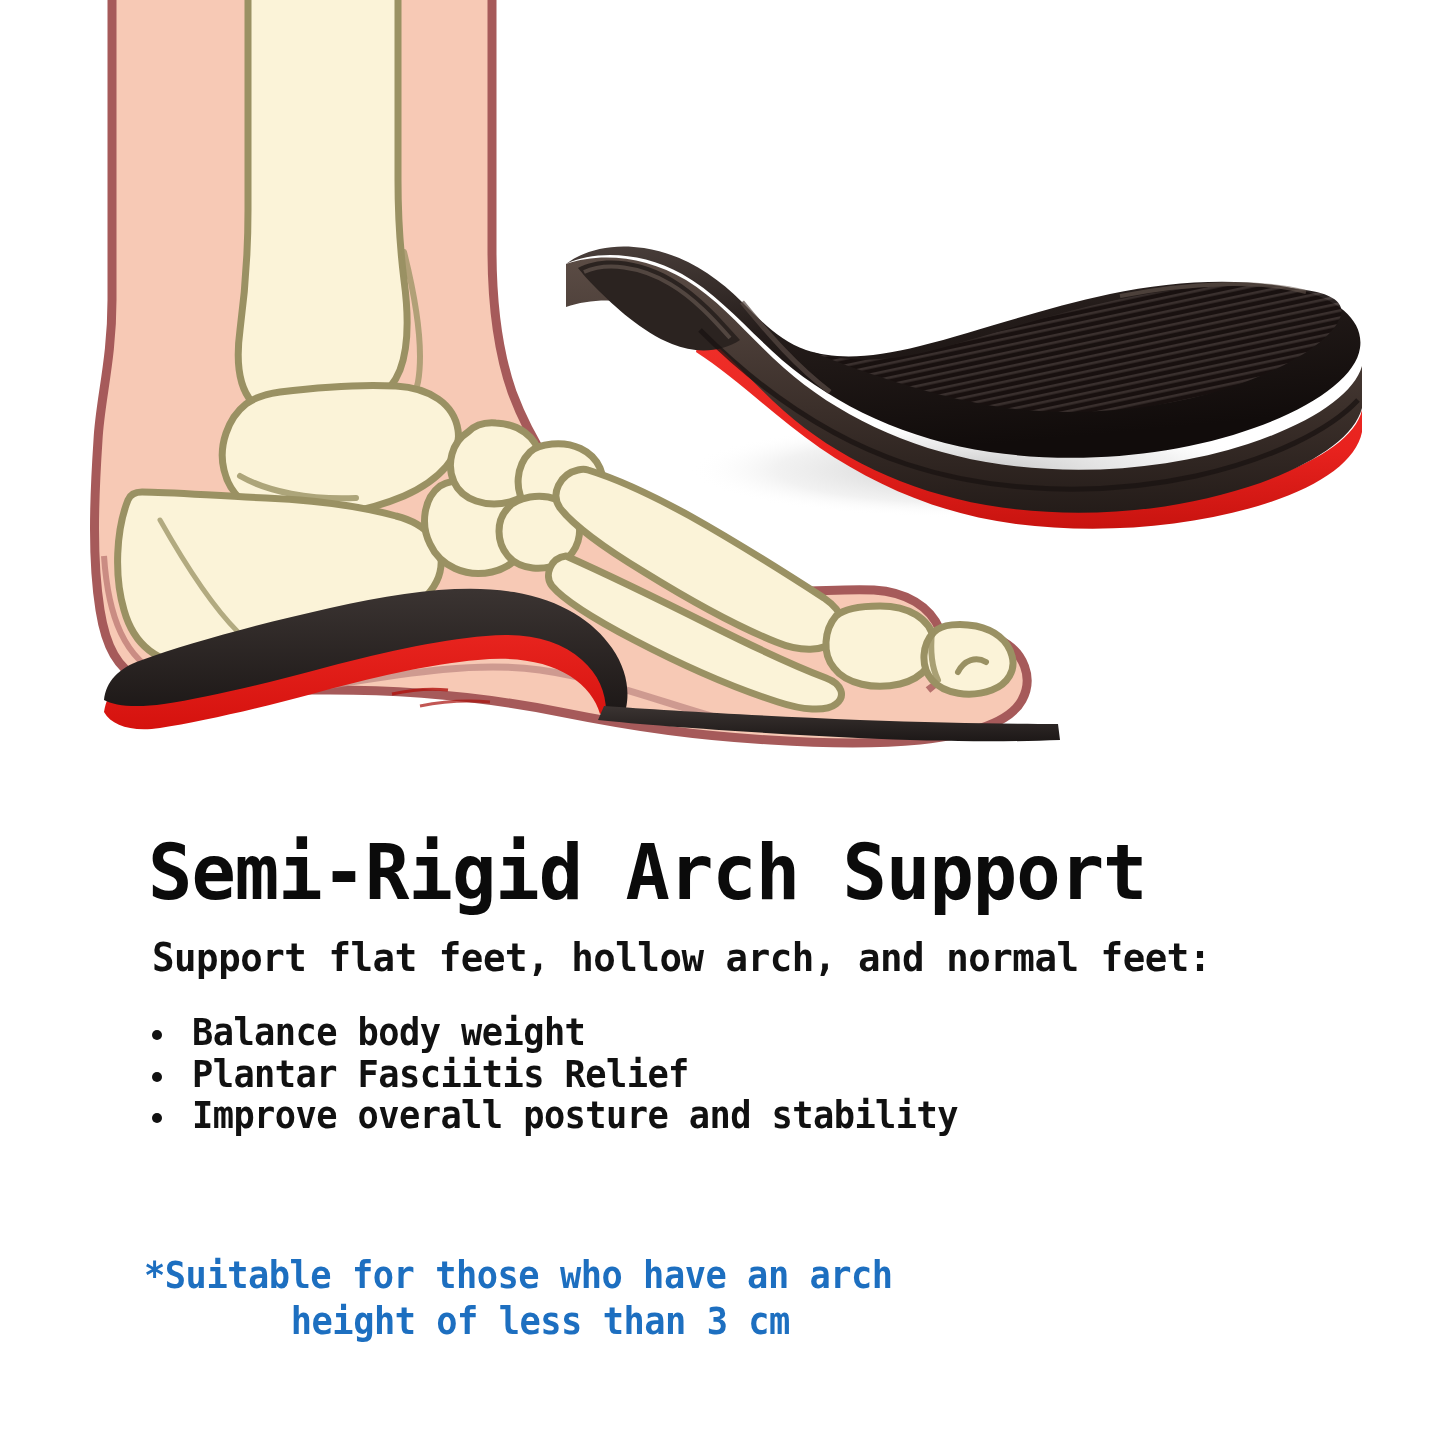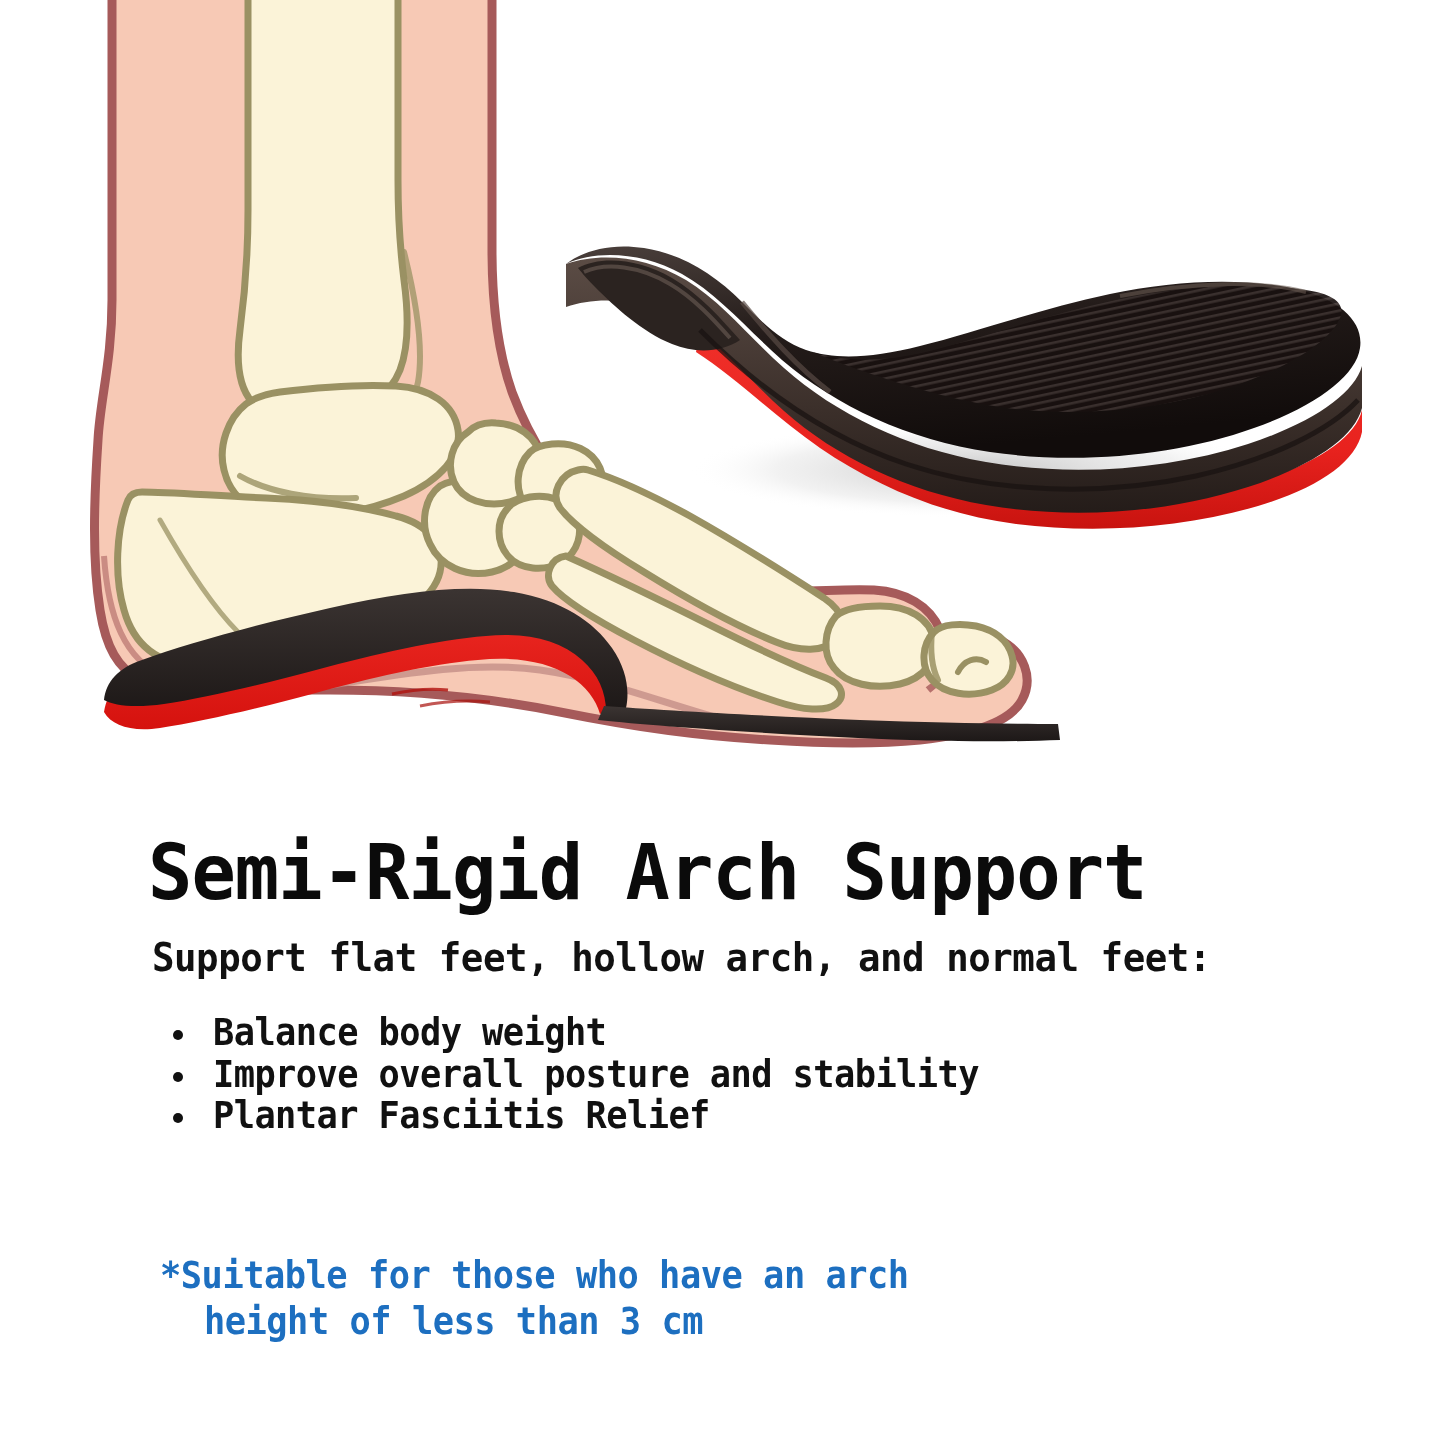--- a/index.html
+++ b/index.html
@@ -71,21 +71,21 @@
     line-height: 1.0;
     letter-spacing: -0.5px;
     color: #111111;
     white-space: nowrap;
     transform: scaleX(0.96);
     transform-origin: left center;
   }
 
   .benefits {
     position: absolute;
-    left: 170px;
+    left: 149px;
     top: 212px;
     margin: 0;
     padding: 0;
     list-style: none;
   }
   .benefits li {
     position: relative;
     padding-left: 43px;
     font-family: "DejaVu Sans Mono", monospace;
     font-weight: bold;
@@ -105,29 +105,30 @@
     background: #111111;
   }
   .benefits li .benefit-text {
     display: inline-block;
     transform: scaleX(0.955);
     transform-origin: left center;
   }
 
   .note {
     position: absolute;
-    left: 160px;
+    left: 144px;
     top: 453px;
     font-family: "DejaVu Sans Mono", monospace;
     font-weight: bold;
     font-size: 37px;
     line-height: 46px;
     letter-spacing: -0.5px;
     color: #1d6fc0;
     white-space: nowrap;
+    text-align: center;
   }
   .note .note-line {
     display: block;
     transform: scaleX(0.955);
     transform-origin: left center;
   }
   .note .note-line-2 {
     padding-left: 46px;
   }
 </style>
@@ -422,25 +423,25 @@
 
     <div class="subhead">Support flat feet, hollow arch, and normal feet:</div>
 
     <ul class="benefits">
       <li>
         <span class="bullet-dot"></span>
         <span class="benefit-text">Balance body weight</span>
       </li>
       <li>
         <span class="bullet-dot"></span>
-        <span class="benefit-text">Improve overall posture and stability</span>
+        <span class="benefit-text">Plantar Fasciitis Relief</span>
       </li>
       <li>
         <span class="bullet-dot"></span>
-        <span class="benefit-text">Plantar Fasciitis Relief</span>
+        <span class="benefit-text">Improve overall posture and stability</span>
       </li>
     </ul>
 
     <div class="note">
       <span class="note-line note-line-1">*Suitable for those who have an arch</span>
       <span class="note-line note-line-2">height of less than 3 cm</span>
     </div>
 
   </div>
 </div>

